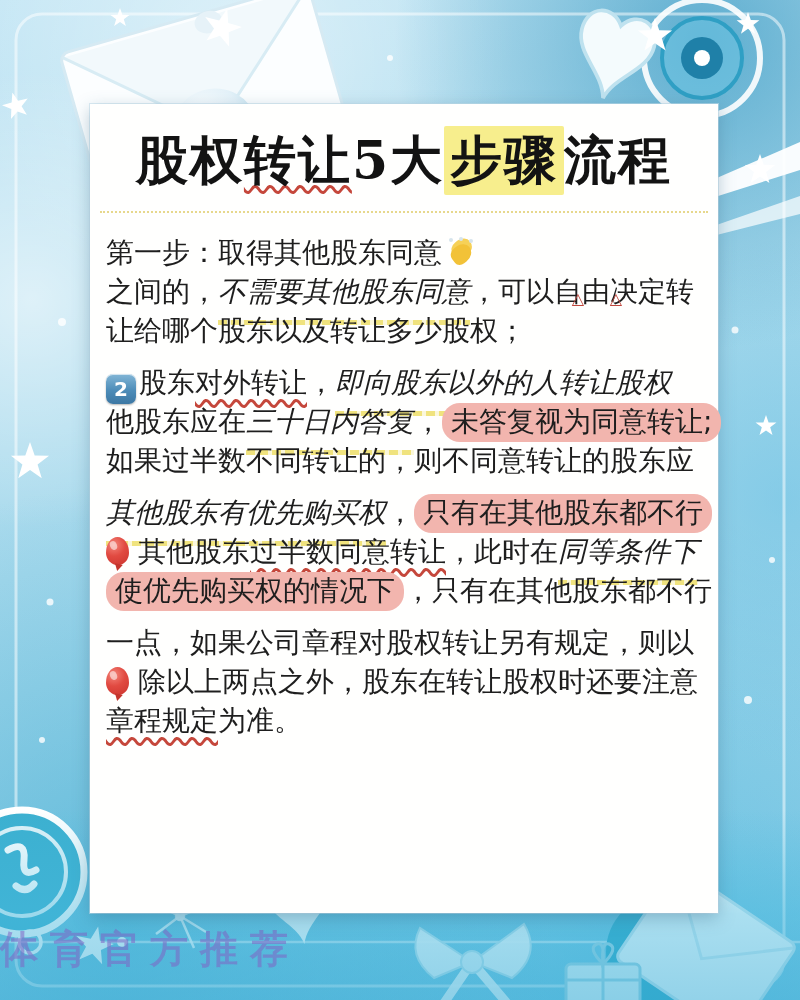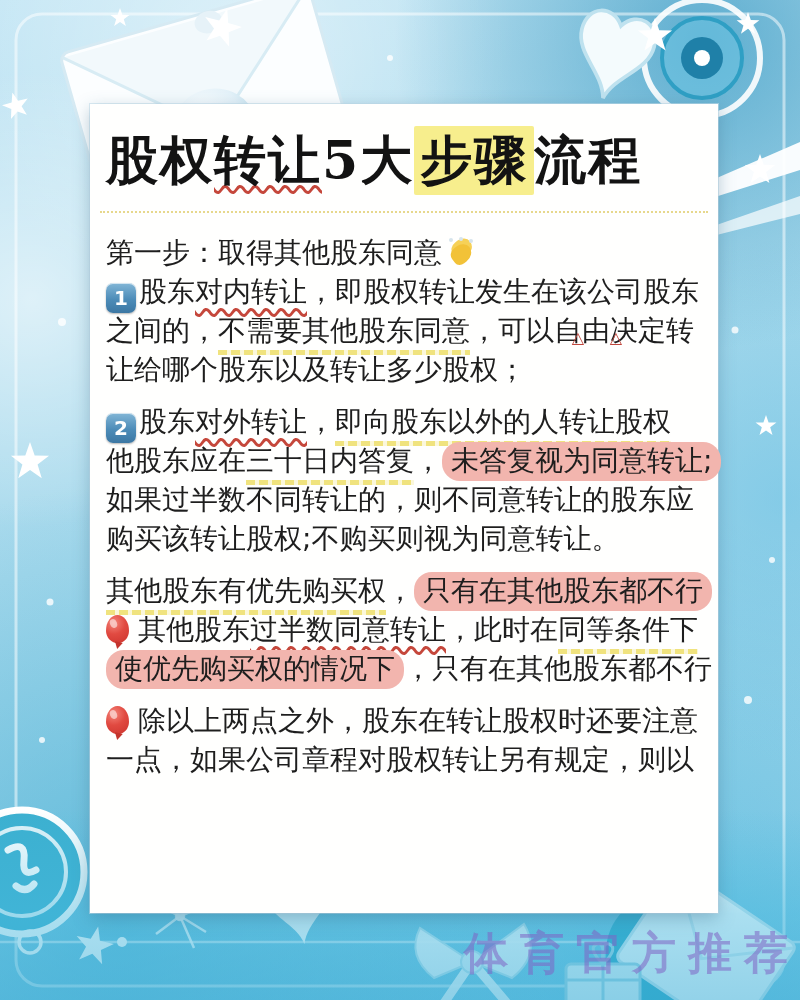--- a/index.html
+++ b/index.html
@@ -20,21 +20,21 @@
     background:linear-gradient(180deg, rgba(80,190,225,0) 0%, rgba(70,185,222,.45) 55%, rgba(60,175,215,.55) 100%); }
   svg.bg-deco { position:absolute; left:0; top:0; z-index:1; }
 
   
   .card {
     position:absolute; left:90px; top:104px; width:628px; height:809px; z-index:3;
     background:#fffffe; padding:0 16px;
     box-shadow:0 5px 16px rgba(55,100,130,.35), 0 0 0 1px rgba(200,225,238,.6);
   }
   .title {
-    margin-top:18px; font-size:52px; font-weight:800;
+    margin-top:18px; text-align:center; font-size:52px; font-weight:800;
     letter-spacing:2px; color:#131313; font-family:"DejaVu Serif", serif;
     line-height:1.45; white-space:nowrap;
   }
   .title .squiggle {
     text-decoration:underline; text-decoration-style:wavy;
     text-decoration-color:#bf4538; text-decoration-thickness:5px; text-underline-offset:13px;
   }
   .title .hl-yellow { background:#f7ee8d; padding:3px 6px 5px; border-radius:2px; }
   .sep { margin:14px -6px 0; border-bottom:2px dotted #e7d88c; }
 
@@ -43,21 +43,22 @@
   .para:last-child { margin-bottom:0; }
   .line { white-space:nowrap; position:relative; height:39px; }
   .seg { display:inline; }
   .seg.squiggle {
     text-decoration:underline; text-decoration-style:wavy;
     text-decoration-color:#c5473b; text-decoration-thickness:2.5px; text-underline-offset:7px;
   }
   .seg.dash-yellow {
     background-image:repeating-linear-gradient(90deg,#f0e37e 0 9px, rgba(240,227,126,.28) 9px 13px);
     background-size:100% 5px; background-position:0 100%; background-repeat:no-repeat;
-    padding-bottom:8px;
+    padding-bottom:17px;
+    font-style:italic;
   }
   .seg.hl-pink { background:#f2b5ae; border-radius:18px; padding:2px 9px 4px; box-decoration-break:clone; }
   .seg.triangles {
     position:absolute; right:70px; bottom:-7px; color:#c0463c;
     font-size:16px; letter-spacing:10px; font-weight:bold;
   }
 
   
   .icon { display:inline-block; }
   .keycap {
@@ -80,21 +81,21 @@
   .clap::before { content:""; position:absolute; left:5px; top:8px; width:21px; height:18px;
     background:#f2c238; border-radius:46% 54% 62% 38%; transform:rotate(-38deg);
     box-shadow:4px -4px 0 #f6d157; }
   .clap::after { content:""; position:absolute; left:3px; top:1px; width:4px; height:4px;
     border-radius:50%; background:#d6e4ec;
     box-shadow:10px -1px 0 #d6e4ec, 20px 1px 0 #d6e4ec; }
 
   
   .watermark {
     position:absolute; left:0; width:100%; top:924px; z-index:2;
-    text-align:right; font-size:44px; font-weight:600; letter-spacing:12px;
+    text-align:left; font-size:38px; font-weight:600; letter-spacing:12px;
     color:rgba(128,100,196,.55); font-family:"DejaVu Serif", serif;
   }
 </style>
 </head>
 <body>
 
 <svg class="bg-deco" width="800" height="1000" viewBox="0 0 800 1000">
   <defs>
     <path id="star" d="M0,-10 L2.35,-3.24 L9.51,-3.09 L3.8,1.24 L5.88,8.09 L0,4 L-5.88,8.09 L-3.8,1.24 L-9.51,-3.09 L-2.35,-3.24 Z"></path>
     <path id="heart" d="M0,6 C-1,2 -6,0 -6,-4 C-6,-8 -2,-9 0,-6 C2,-9 6,-8 6,-4 C6,0 1,2 0,6 Z"></path>
@@ -212,35 +213,34 @@
 </svg>
 
 <div class="bg-bottom-wash"></div>
 
 <div class="card">
   <div class="title"><span class="seg plain">股权</span><span class="seg squiggle">转让</span><span class="seg plain">5大</span><span class="seg hl-yellow">步骤</span><span class="seg plain">流程</span></div>
   <div class="sep"></div>
   <div class="body">
       <div class="para">
         <div class="line"><span class="seg plain">第一步：取得其他股东同意</span><span class="icon clap"></span></div>
-        <div class="line"><span class="icon keycap">1</span><span class="seg plain">股东</span><span class="seg squiggle">对内转让</span><span class="seg plain">，即股权转让发生在该公司股东</span></div>
         <div class="line"><span class="seg plain">之间的，</span><span class="seg dash-yellow">不需要其他股东同意</span><span class="seg plain">，可以自由决定转</span><span class="seg triangles">△ △</span></div>
         <div class="line"><span class="seg plain">让给哪个股东以及转让多少股权；</span></div>
       </div>
       <div class="para">
         <div class="line"><span class="icon keycap">2</span><span class="seg plain">股东</span><span class="seg squiggle">对外转让</span><span class="seg plain">，</span><span class="seg dash-yellow">即向股东以外的人转让股权</span></div>
         <div class="line"><span class="seg plain">他股东应在</span><span class="seg dash-yellow">三十日内答复</span><span class="seg plain">，</span><span class="seg hl-pink">未答复视为同意转让;</span></div>
         <div class="line"><span class="seg plain">如果过半数不同转让的，则不同意转让的股东应</span></div>
-        <div class="line"><span class="seg plain">购买该转让股权;不购买则视为同意转让。</span></div>
       </div>
       <div class="para">
         <div class="line"><span class="seg dash-yellow">其他股东有优先购买权</span><span class="seg plain">，</span><span class="seg hl-pink">只有在其他股东都不行</span></div>
         <div class="line"><span class="icon balloon"></span><span class="seg plain">其他股东</span><span class="seg squiggle">过半数同意转让</span><span class="seg plain">，此时在</span><span class="seg dash-yellow">同等条件下</span></div>
         <div class="line"><span class="seg hl-pink">使优先购买权的情况下</span><span class="seg plain">，只有在其他股东都不行</span></div>
       </div>
       <div class="para">
+        <div class="line"><span class="seg plain">一点，如果公司章程对股权转让另有规定，则以</span></div>
         <div class="line"><span class="icon balloon"></span><span class="seg plain">除以上两点之外，股东在转让股权时还要注意</span></div>
-        <div class="line"><span class="seg plain">一点，如果公司章程对股权转让另有规定，则以</span></div>
+        <div class="line"><span class="seg squiggle">章程规定</span><span class="seg plain">为准。</span></div>
       </div>
     </div>
 </div>
 
 <div class="watermark">体育官方推荐</div>
 
 </body></html>

